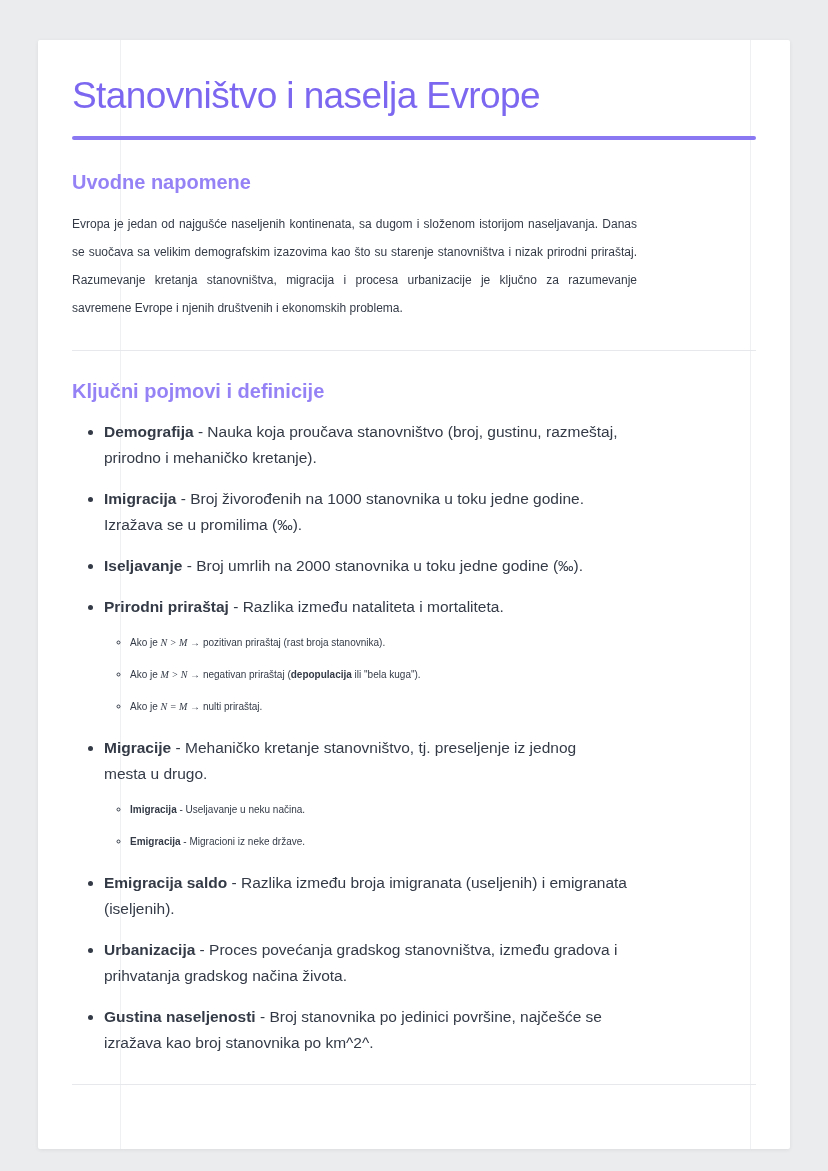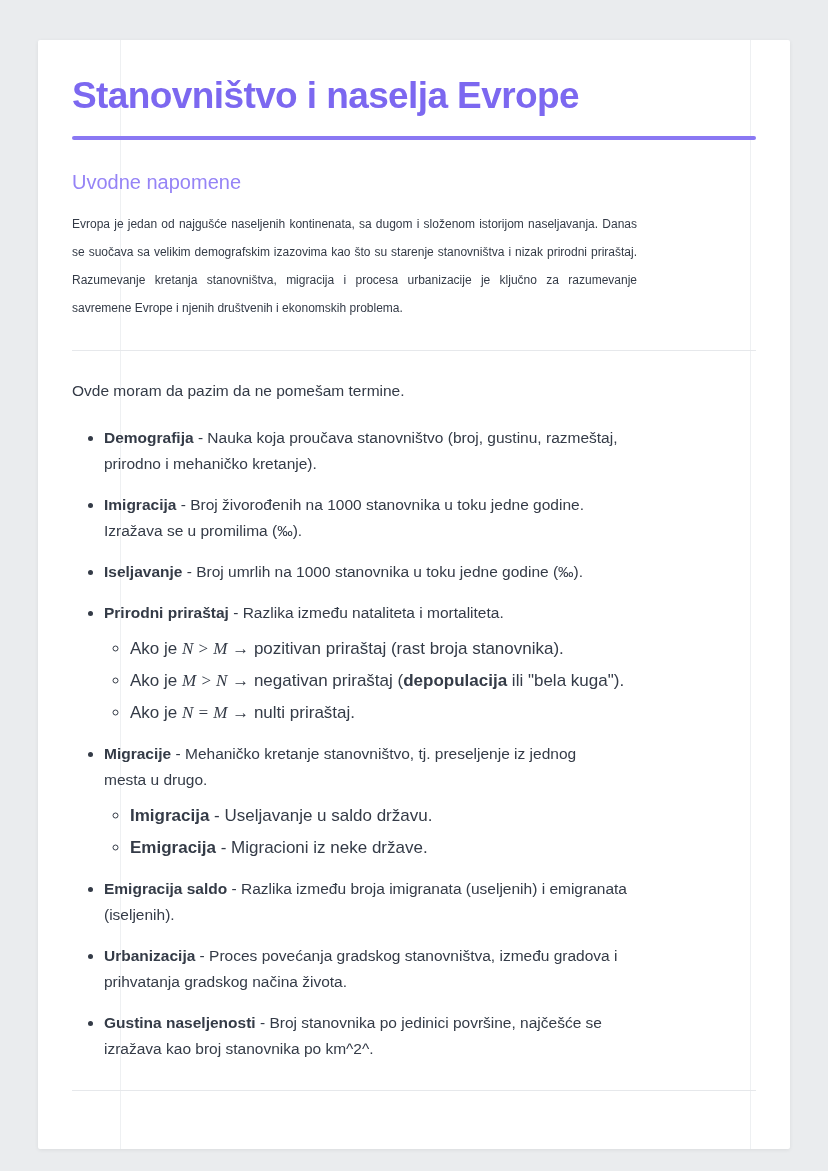--- a/index.html
+++ b/index.html
@@ -23,38 +23,38 @@
   .page{width:828px;height:1171px;padding:40px 38px 22px;}
   .card{
     position:relative;background:#ffffff;width:752px;min-height:1109px;
     border-radius:2px;box-shadow:0 1px 4px rgba(0,0,0,0.07);
   }
   .vline{position:absolute;top:0;bottom:0;width:1px;background:var(--vline);}
   .vline-left{left:82px;}
   .vline-right{left:712px;}
   .content{position:relative;padding:34px 34px 24px;}
   h1.doc-title{
-    margin:0 0 18px;font-size:37px;line-height:44px;font-weight:700;
+    margin:0 0 18px;font-size:37px;line-height:44px;font-weight:400;
     letter-spacing:-0.6px;color:var(--accent-title);
   }
   .title-rule{height:4px;background:var(--accent-rule);border-radius:2px;margin:0 0 30px;}
   h2.section-heading{
-    margin:0 0 16px;font-size:20px;line-height:24px;font-weight:400;
+    margin:0 0 16px;font-size:20px;line-height:24px;font-weight:700;
     color:var(--accent-heading);
   }
   p.intro{
     margin:0 0 28px;font-size:12px;line-height:28px;
     text-align:justify;max-width:565px;color:var(--text);
   }
   hr.divider{border:none;border-top:1px solid var(--divider);margin:28px 0;}
   p.lead{margin:0 0 22px;font-size:15.5px;line-height:24px;color:var(--text);}
   ul.terms{list-style:disc;margin:8px;padding-left:24px;}
   ul.terms>li{font-size:15.5px;line-height:26px;margin-bottom:15px;color:var(--text);}
   ul.sub{list-style:circle;margin:10px 0 2px;padding-left:26px;}
-  ul.sub>li{font-size:17px;line-height:26px;margin-bottom:6px;}
+  ul.sub>li{font-size:10px;line-height:26px;margin-bottom:6px;}
   .b{font-weight:700;}
   .pl{white-space:pre-line;}
   .math{font-family:"Liberation Serif","DejaVu Serif",serif;font-style:italic;}
 </style>
 </head>
 <body>
 
 <div class="page">
   <div class="card">
     <div class="vline vline-left"></div>
@@ -62,43 +62,43 @@
     <div class="content">
 
       <h1 class="doc-title">Stanovništvo i naselja Evrope</h1>
       <div class="title-rule"></div>
 
       <h2 class="section-heading">Uvodne napomene</h2>
       <p class="intro">Evropa je jedan od najgušće naseljenih kontinenata, sa dugom i složenom istorijom naseljavanja. Danas se suočava sa velikim demografskim izazovima kao što su starenje stanovništva i nizak prirodni priraštaj. Razumevanje kretanja stanovništva, migracija i procesa urbanizacije je ključno za razumevanje savremene Evrope i njenih društvenih i ekonomskih problema.</p>
 
       <hr class="divider">
 
-      <p class="lead">Ovde moram da pazim da ne pomešam termine.</p>
+      <h2 class="section-heading">Ključni pojmovi i definicije</h2>
 
       <ul class="terms">
         <li><span class="b">Demografija</span><span class="pl"> - Nauka koja proučava stanovništvo (broj, gustinu, razmeštaj,
 prirodno i mehaničko kretanje).</span></li>
 
         <li><span class="b">Imigracija</span><span class="pl"> - Broj živorođenih na 1000 stanovnika u toku jedne godine.
 Izražava se u promilima (‰).</span></li>
 
-        <li><span class="b">Iseljavanje</span><span class="pl"> - Broj umrlih na 1000 stanovnika u toku jedne godine (‰).</span></li>
+        <li><span class="b">Iseljavanje</span><span class="pl"> - Broj umrlih na 2000 stanovnika u toku jedne godine (‰).</span></li>
 
         <li><span class="b">Prirodni priraštaj</span><span class="pl"> - Razlika između nataliteta i mortaliteta.</span>
           <ul class="sub">
             <li><span>Ako je </span><span class="math">N &gt; M</span><span> → pozitivan priraštaj (rast broja stanovnika).</span></li>
             <li><span>Ako je </span><span class="math">M &gt; N</span><span> → negativan priraštaj (</span><span class="b">depopulacija</span><span> ili "bela kuga").</span></li>
             <li><span>Ako je </span><span class="math">N = M</span><span> → nulti priraštaj.</span></li>
           </ul>
         </li>
 
         <li><span class="b">Migracije</span><span class="pl"> - Mehaničko kretanje stanovništvo, tj. preseljenje iz jednog
 mesta u drugo.</span>
           <ul class="sub">
-            <li><span class="b">Imigracija</span><span> - Useljavanje u saldo državu.</span></li>
+            <li><span class="b">Imigracija</span><span> - Useljavanje u neku načina.</span></li>
             <li><span class="b">Emigracija</span><span> - Migracioni iz neke države.</span></li>
           </ul>
         </li>
 
         <li><span class="b">Emigracija saldo</span><span class="pl"> - Razlika između broja imigranata (useljenih) i emigranata
 (iseljenih).</span></li>
 
         <li><span class="b">Urbanizacija</span><span class="pl"> - Proces povećanja gradskog stanovništva, između gradova i
 prihvatanja gradskog načina života.</span></li>
 

